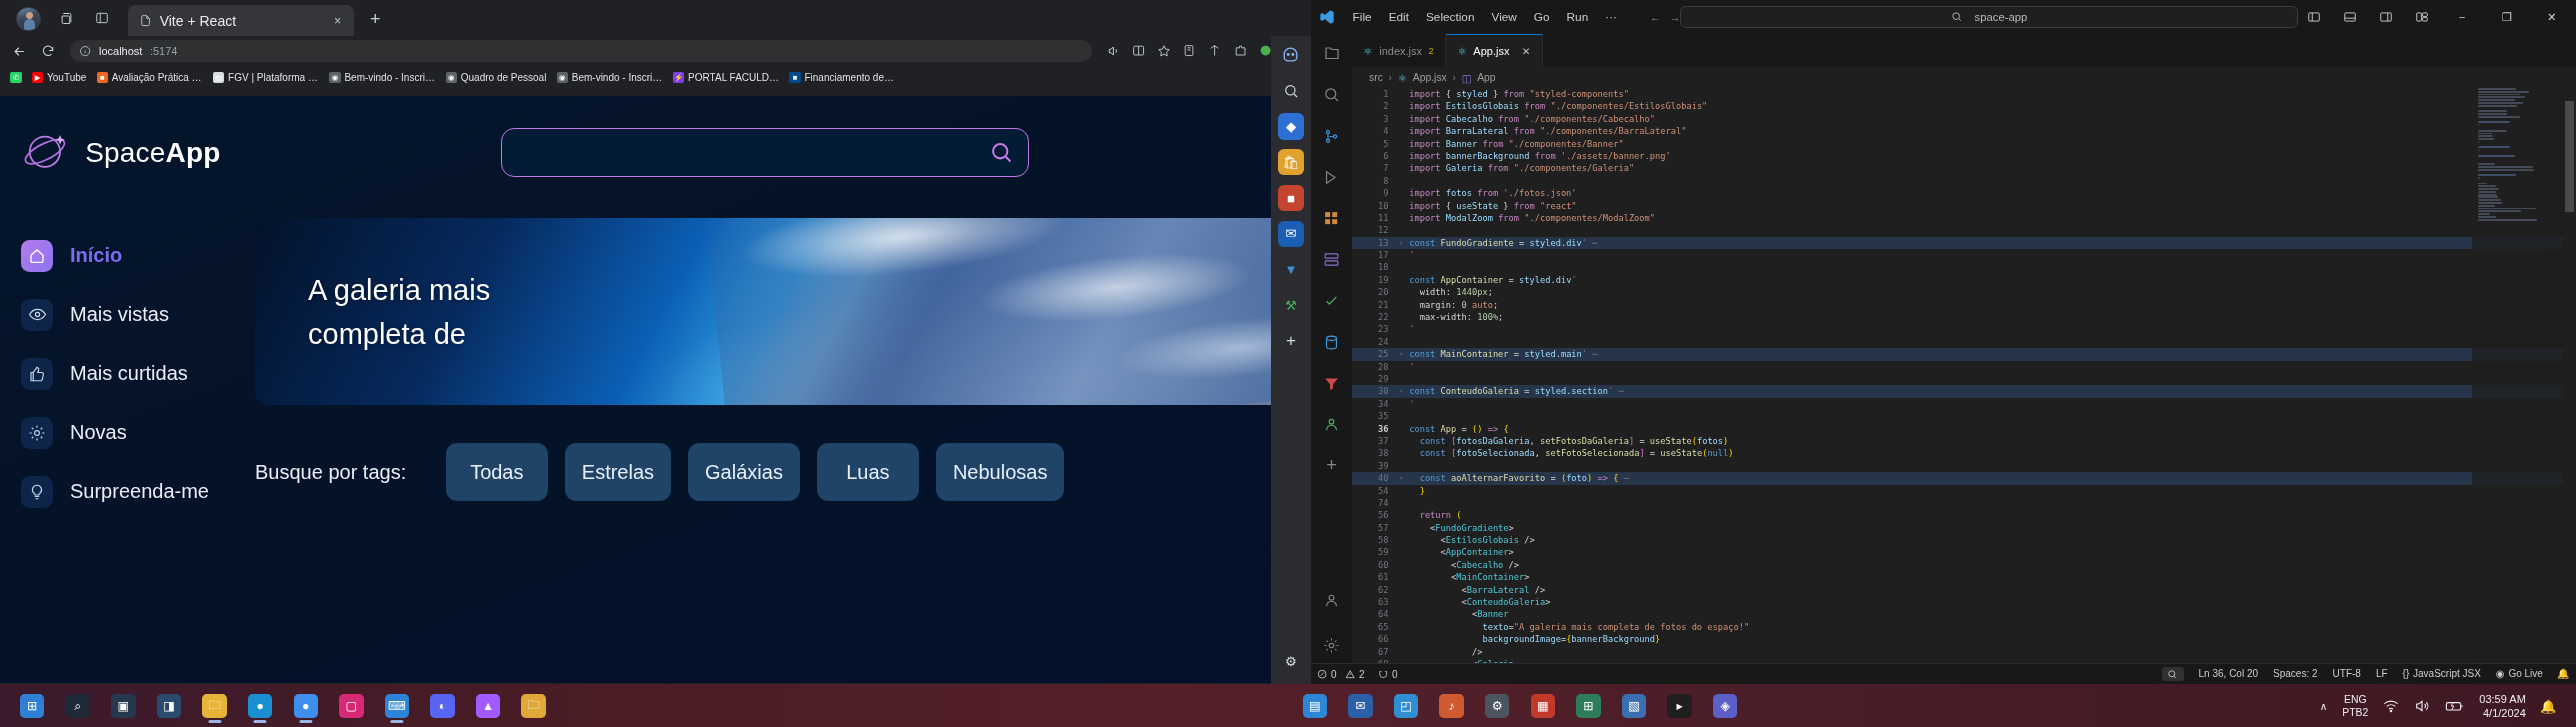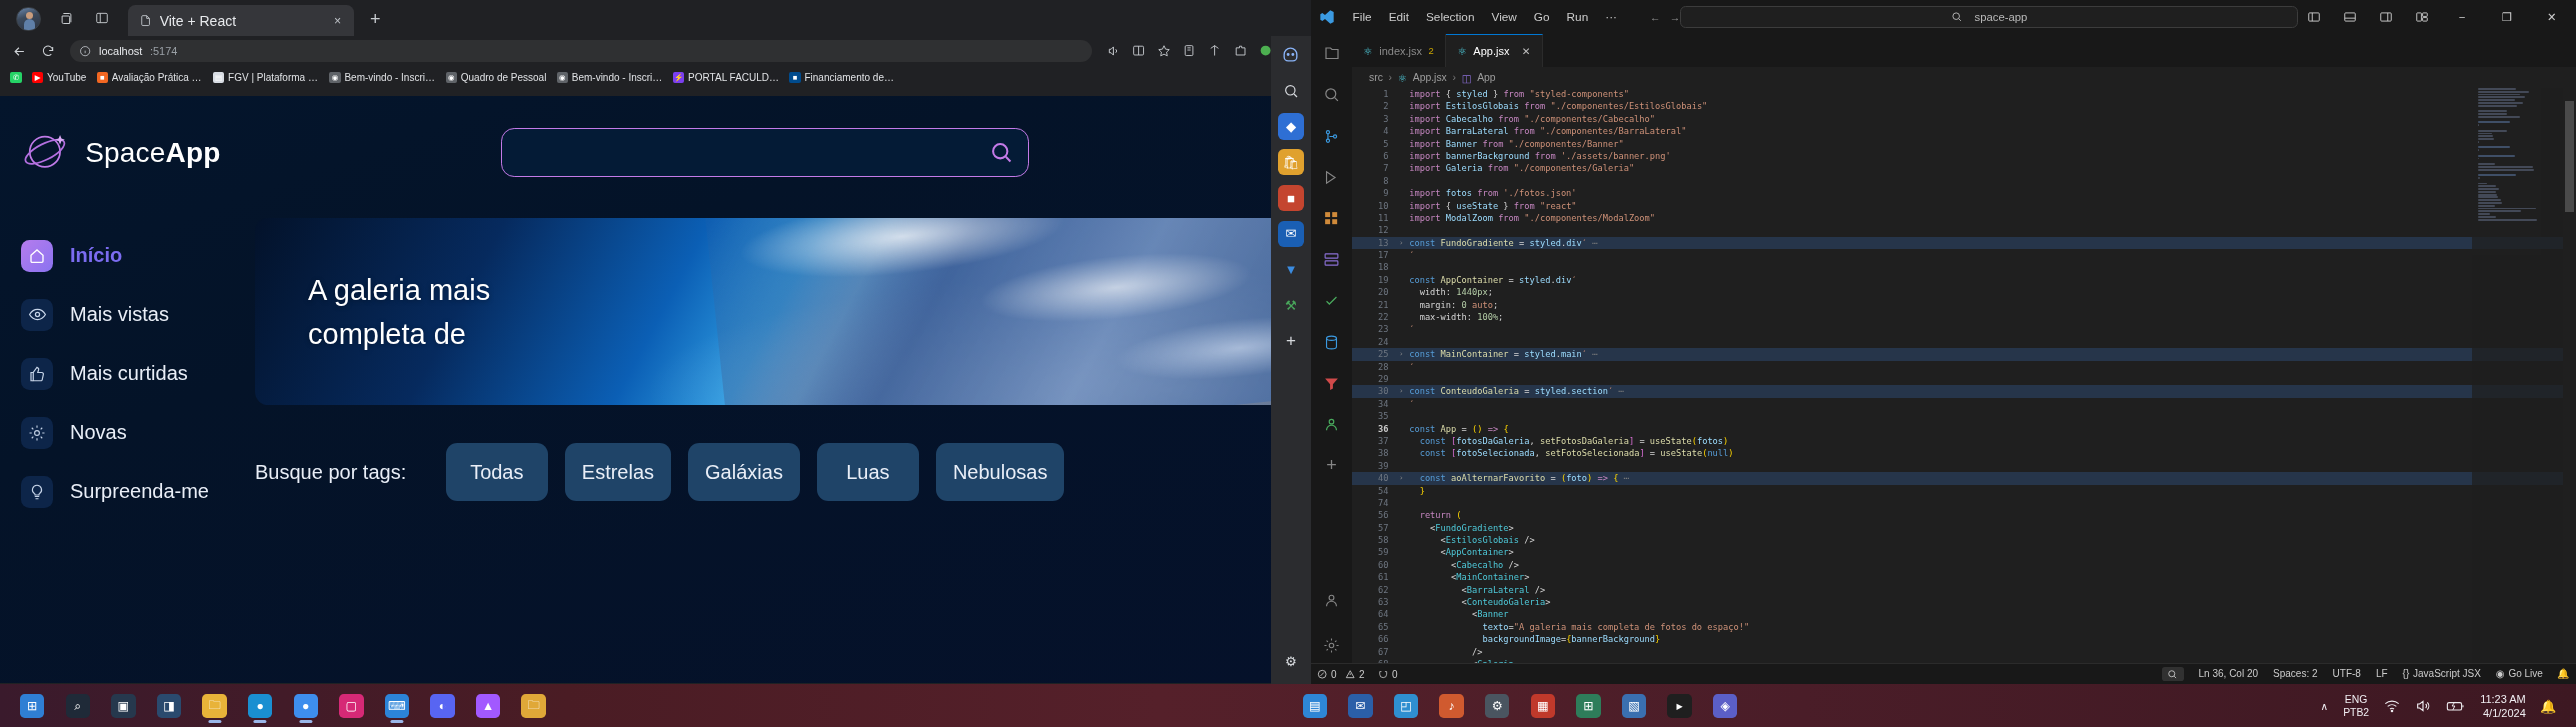--- a/index.html
+++ b/index.html
@@ -922,20 +922,20 @@
           </svg>
       </span>
       <span>
         <svg width="19" height="16" viewBox="0 0 28 18" fill="none" stroke="#f0eef2" stroke-width="1.6">
             <rect x="2" y="4" width="21" height="11" rx="2.5"></rect>
             <path d="M25 8v3"></path>
             <path d="M13 3l-4 6h4l-3 6" stroke-width="1.4"></path>
           </svg>
       </span>
       <span class="clock">
-        <span>11:23 AM</span>
+        <span>03:59 AM</span>
         <span>4/1/2024</span>
       </span>
       <span class="bell">🔔</span>
     </div>
   </div>
 </div>
 
 
 </body></html>

